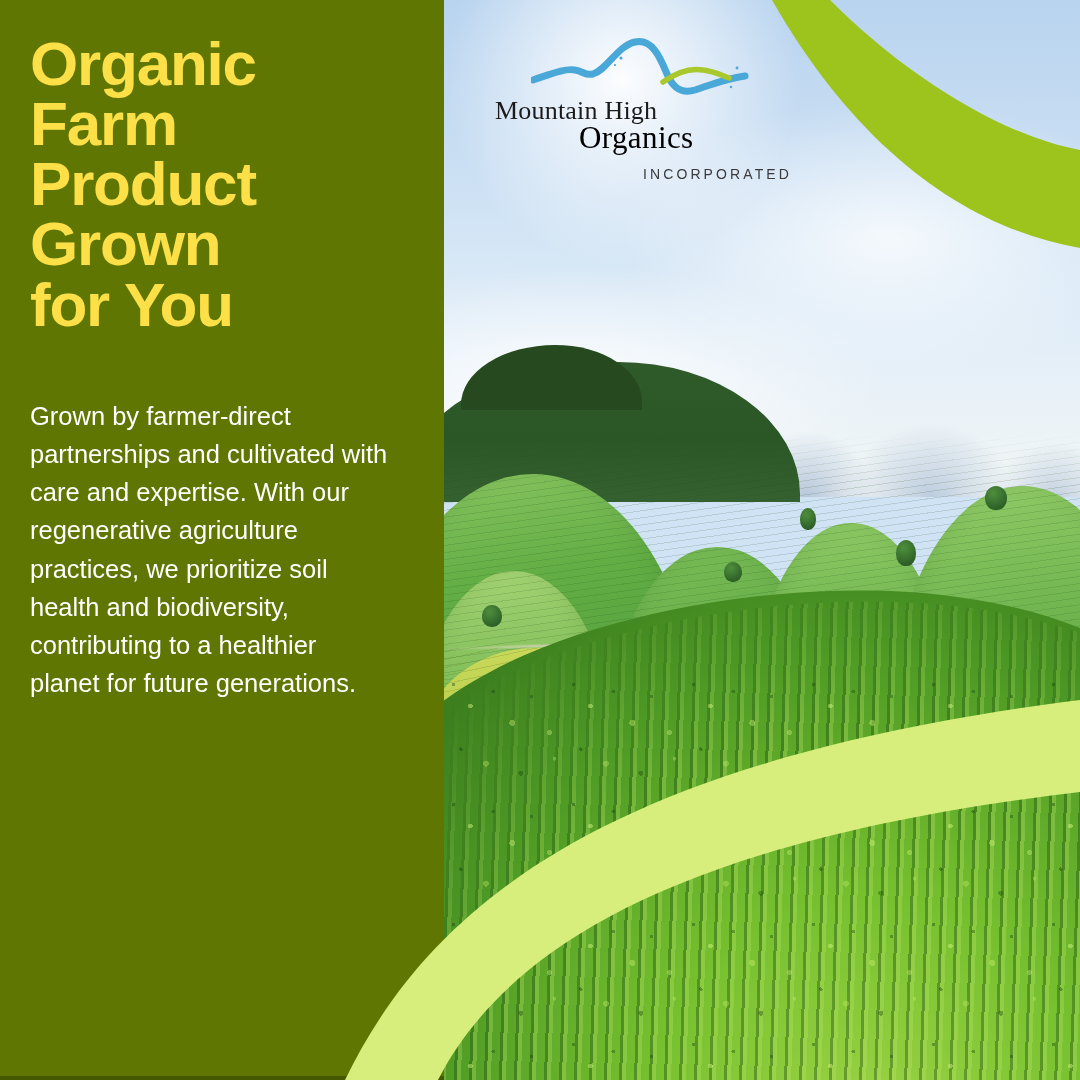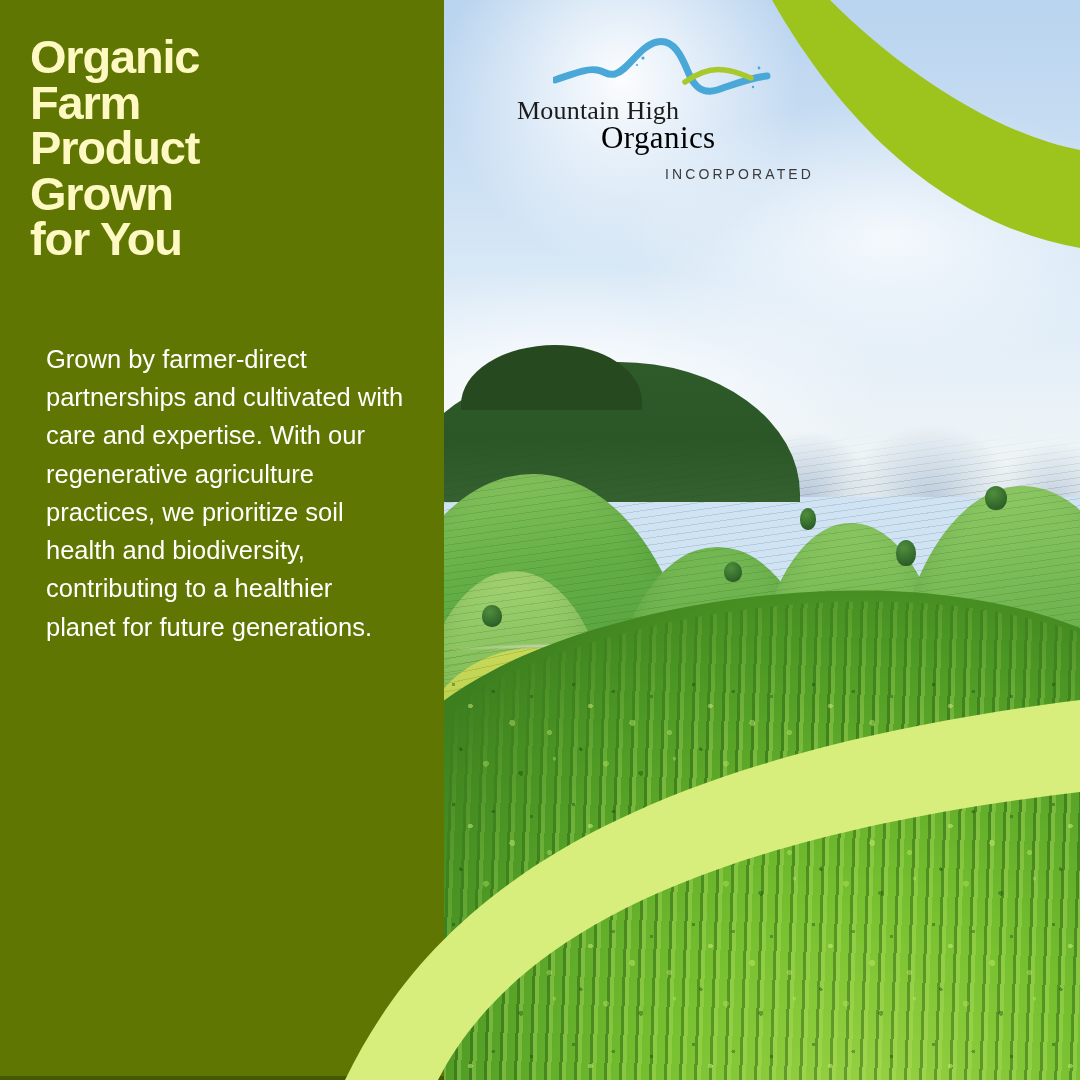--- a/index.html
+++ b/index.html
@@ -147,48 +147,48 @@
 
   
   .arc-layer{position:absolute;inset:0;pointer-events:none;}
 
   
   .content{
     position:absolute;left:30px;top:0;width:400px;height:1080px;
   }
   .headline{
     margin:0;padding-top:34px;
-    color:#fef9c3;
-    font-size:47px;
+    color:#fde047;
+    font-size:62px;
     line-height:0.97;
     font-weight:bold;
     letter-spacing:-1.2px;
     white-space:pre-line;
   }
   .subhead{
     margin:0;padding-top:40px;
     color:#a8d10d;
     font-size:34px;
     line-height:1.12;
     font-weight:bold;
     letter-spacing:-0.2px;
     white-space:pre-line;
   }
   .body-copy{
-    margin:16px;padding-top:62px;
+    margin:0;padding-top:62px;
     color:#ffffff;
     font-size:25.5px;
     line-height:1.50;
     font-weight:normal;
     max-width:360px;
   }
 
   
   .logo{
-    position:absolute;left:505px;top:34px;width:270px;height:145px;
+    position:absolute;left:483px;top:34px;width:270px;height:145px;
   }
   .logo-mark{position:absolute;left:48px;top:0;width:220px;height:70px;}
   .logo-mh{
     position:absolute;left:12px;top:62px;
     font-family:"Liberation Serif", serif;
     font-size:26px;color:#1b1b1b;letter-spacing:.2px;white-space:nowrap;
   }
   .logo-org{
     position:absolute;left:96px;top:86px;
     font-family:"Liberation Serif", serif;

